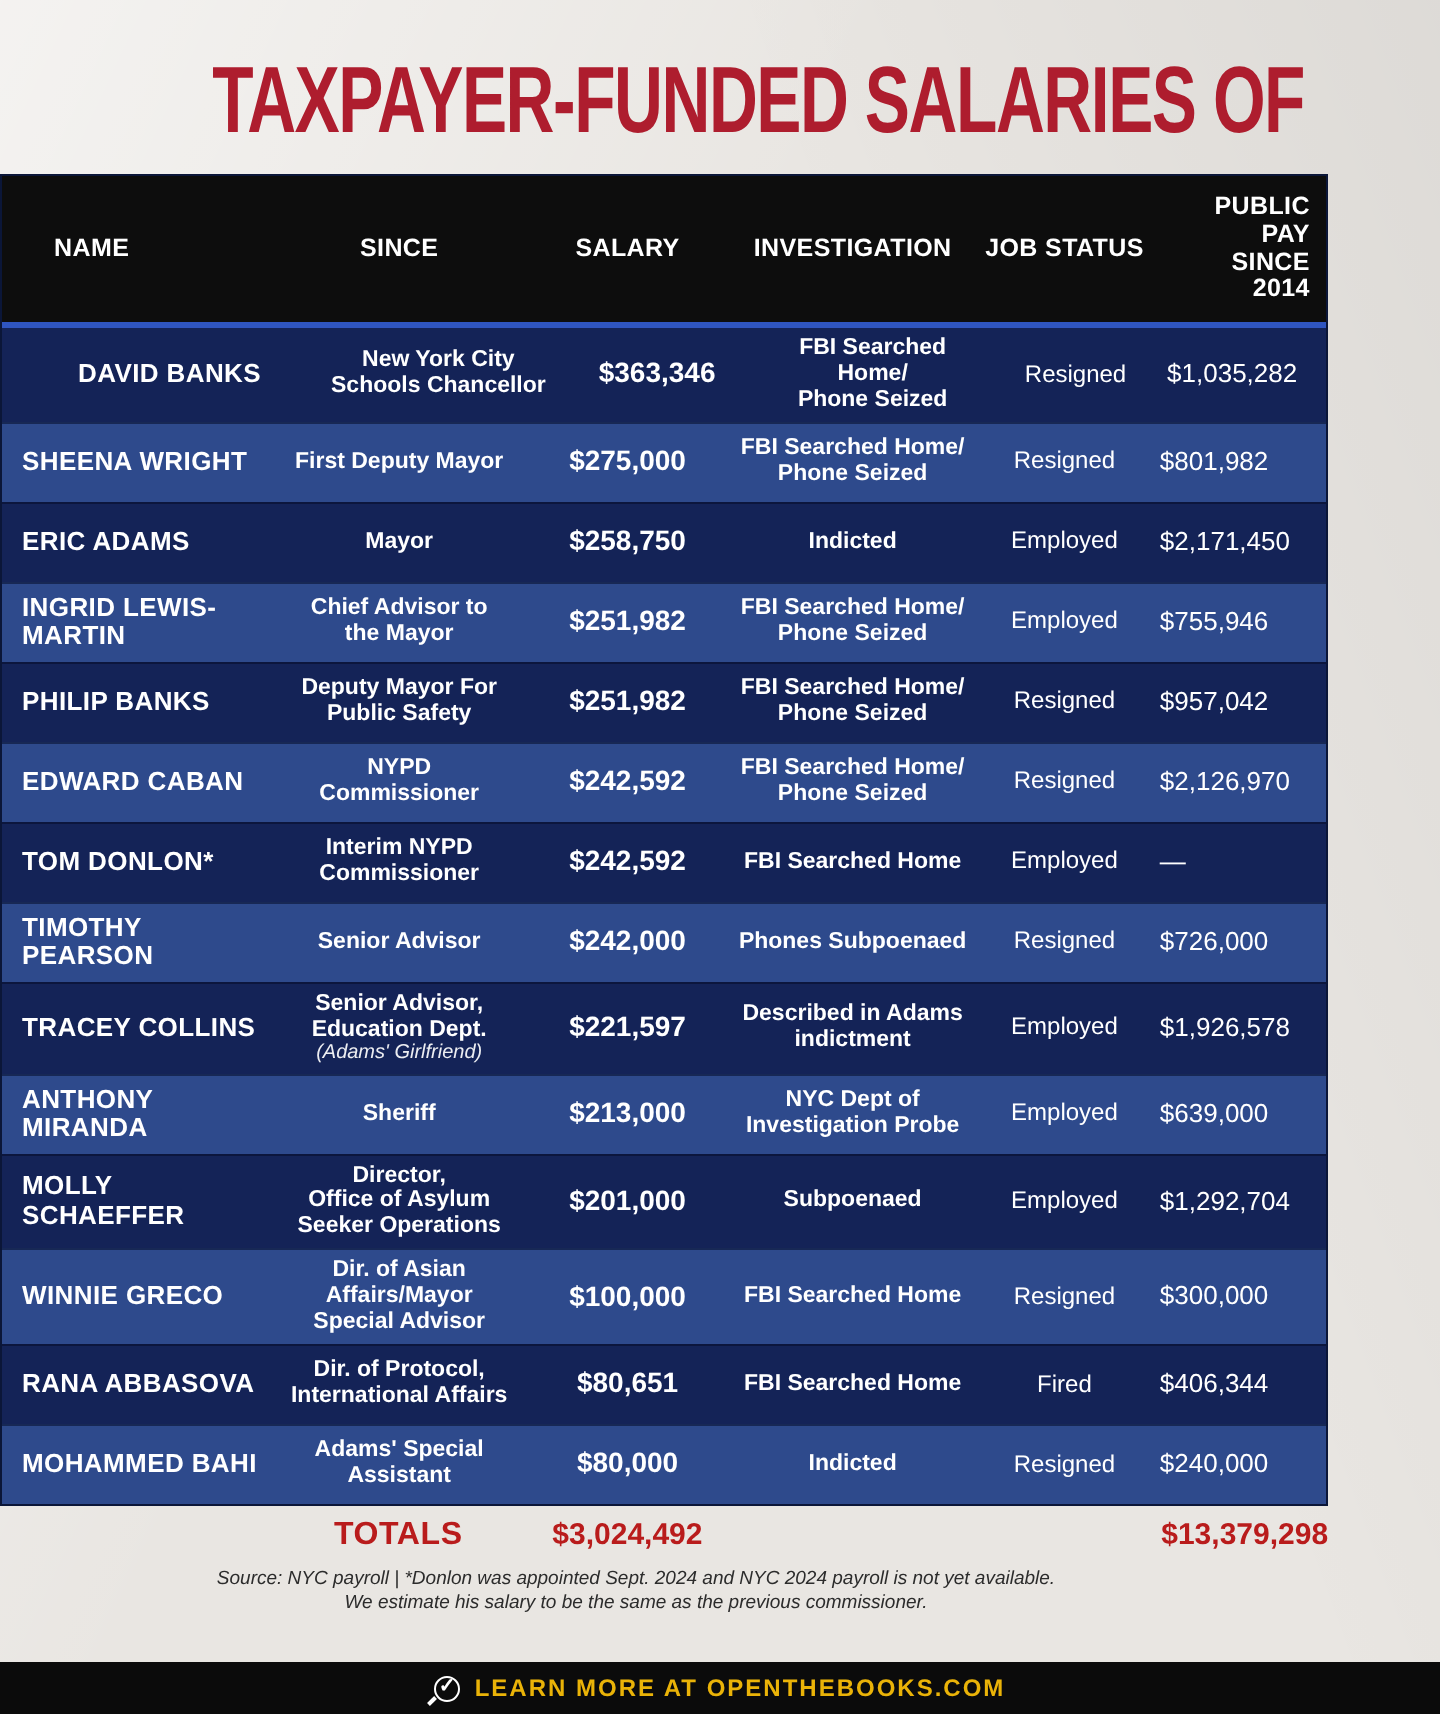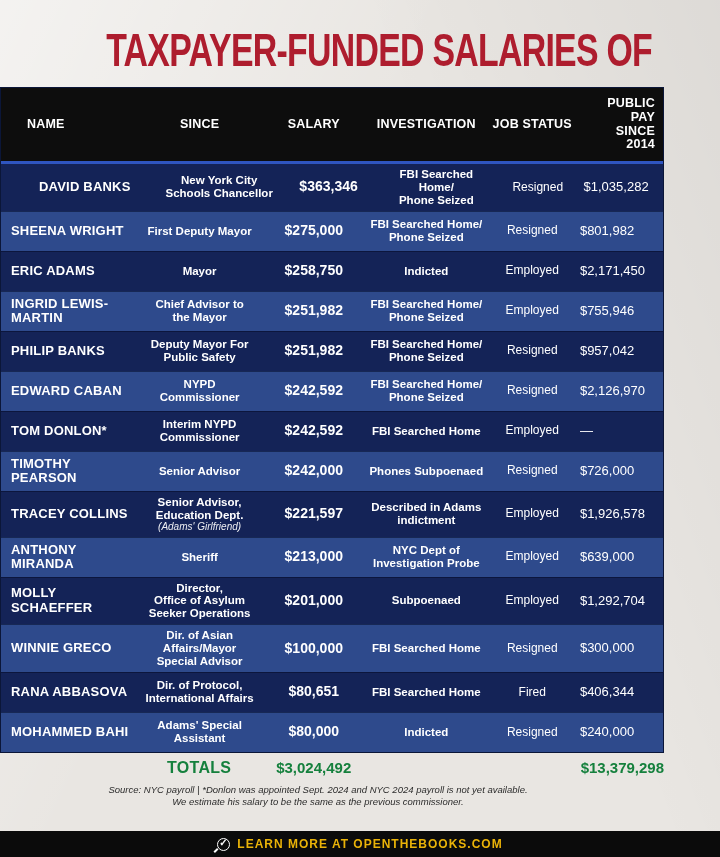--- a/index.html
+++ b/index.html
@@ -52,21 +52,21 @@
   .c-name   { font-weight:700; font-size:13px; text-align:left; padding-left:10px; letter-spacing:.2px; }
   .c-title  { font-size:11.5px; font-weight:700; white-space:pre-line; }
   .t-note   { display:block; font-style:italic; font-weight:400; font-size:10px; opacity:.92; }
   .t-note:empty { display:none; }
   .c-salary { font-weight:700; font-size:14px; }
   .c-invest { font-size:11.5px; font-weight:700; white-space:pre-line; }
   .c-status { font-size:12px; font-weight:400; }
   .c-pay    { font-weight:400; font-size:13px; text-align:left; padding-right:8px; }
 
   
-  .totals-row { width:664px; margin:4px auto 0 auto; color:#15803d; }
+  .totals-row { width:664px; margin:4px auto 0 auto; color:#b91c1c; }
   .totals-row .tcell { font-weight:700; padding:2px 3px; text-align:center; }
   .t-label { font-size:16px; letter-spacing:.3px; }
   .t-salary{ font-size:15px; }
   .t-pay   { font-size:15px; text-align:right; padding-right:8px; }
 
   
   .source {
     margin-top:5px; text-align:center; font-style:italic;
     font-size:9.5px; line-height:1.3; color:#2c2c2c; white-space:pre-line;
   }

